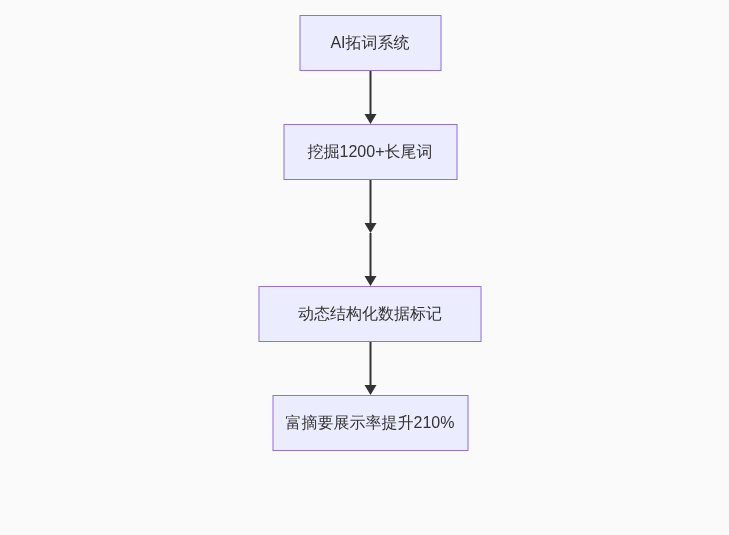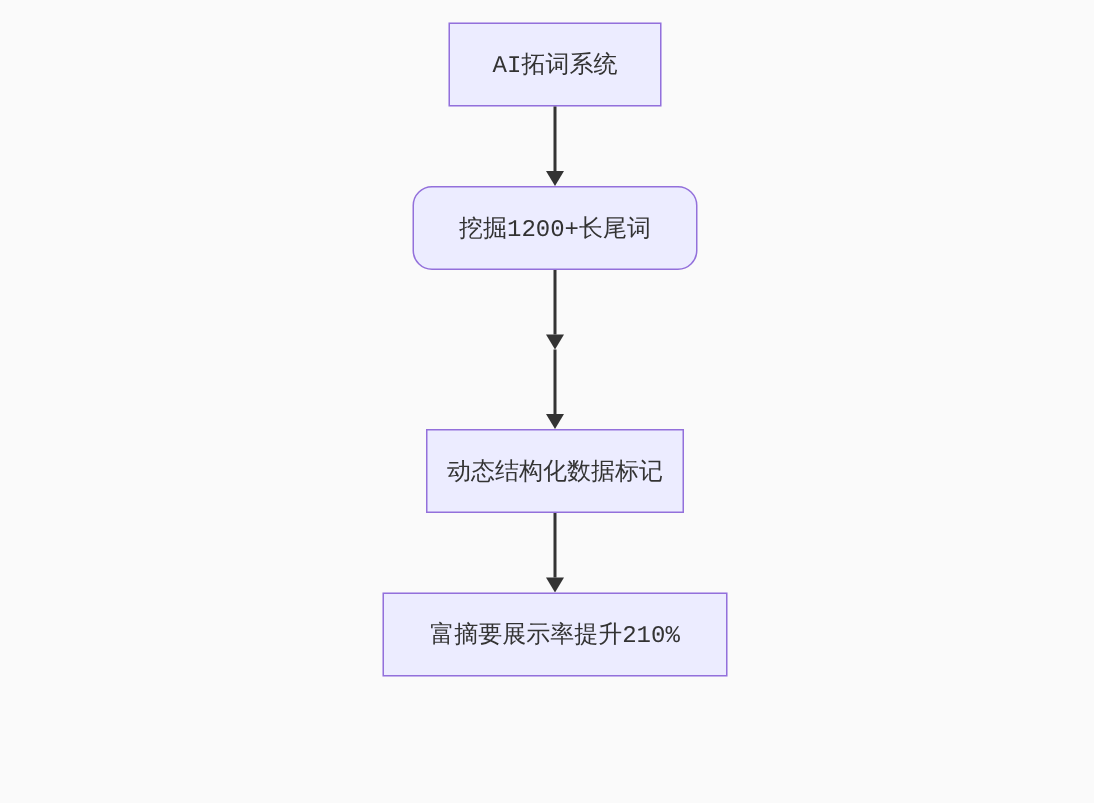--- a/index.html
+++ b/index.html
@@ -5,21 +5,21 @@
   html, body {
     margin: 0;
     padding: 0;
   }
   .canvas {
     position: relative;
     width: 729px;
     height: 535px;
     background: #fafafa;
     overflow: hidden;
-    font-family: Liberation Mono, monospace;
+    font-family: Liberation Sans, sans-serif;
   }
   .flow-stack {
     position: absolute;
     top: 15px;
     left: 370px;
     transform: translateX(-50%);
     display: flex;
     flex-direction: column;
     align-items: center;
   }
@@ -30,24 +30,24 @@
     border: 1px solid #9370DB;
     color: #333333;
     font-size: 16px;
     display: flex;
     align-items: center;
     justify-content: center;
     text-align: center;
     white-space: nowrap;
   }
   .node.n1 { width: 142px; }
-  .node.n2 { width: 190px; border-radius: 13px; }
+  .node.n2 { width: 174px; }
   .node.n3 { width: 221px; }
-  .node.n4 { width: 172px; }
-  .node.n5 { width: 230px; }
+  .node.n4 { width: 223px; }
+  .node.n5 { width: 196px; }
   .edge {
     height: 53px;
     width: 14px;
     display: flex;
     flex-direction: column;
     align-items: center;
   }
   .edge .shaft {
     flex: 1 1 auto;
     width: 2px;

